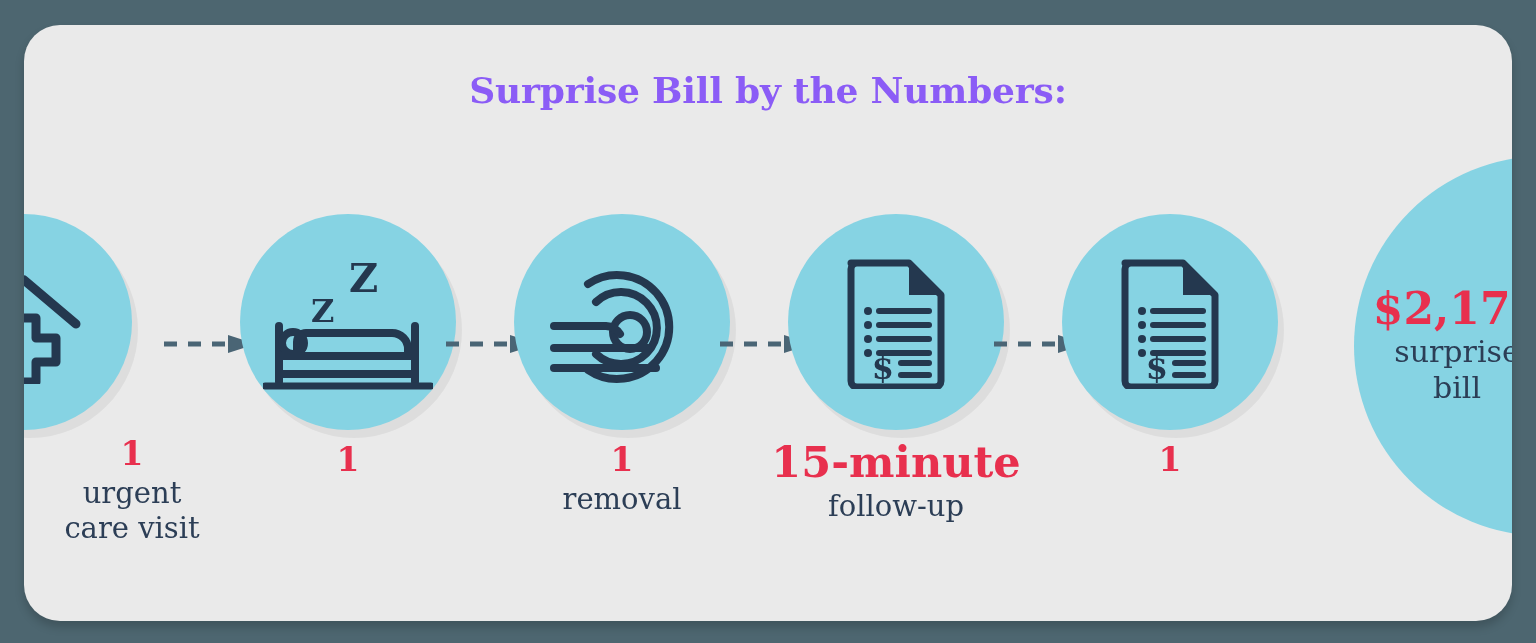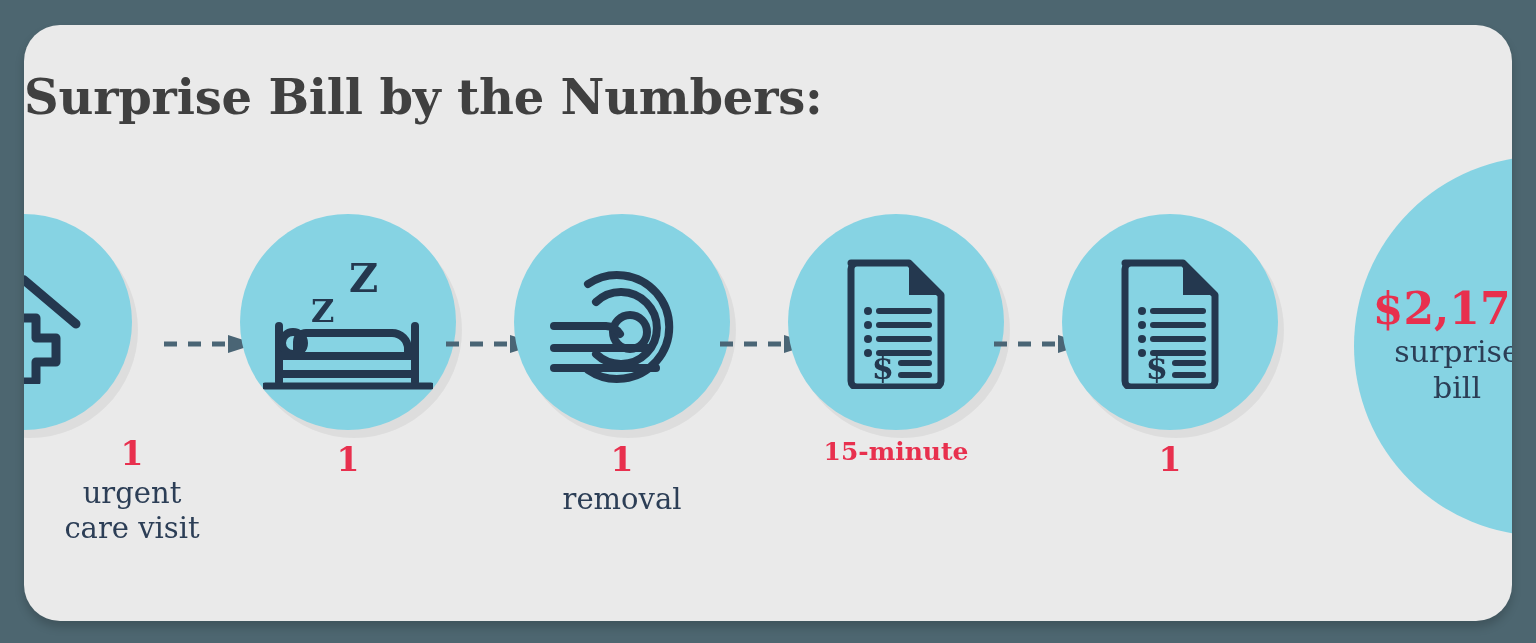--- a/index.html
+++ b/index.html
@@ -25,25 +25,26 @@
     background:#eaeaea;
     border-radius:36px;
     box-shadow:0 6px 10px rgba(0,0,0,0.18);
     overflow:hidden;
   }
 
   
   .title {
     position:absolute;
     top:44px; left:0; width:100%;
+    text-align:center;
     font-family:"DejaVu Serif", serif;
     font-weight:bold;
-    font-size:48px;
+    font-size:36px;
     letter-spacing:-0.2px;
-    color:#404040;
+    color:#8b5cf6;
   }
 
   
   .step {
     position:absolute;
     top:189px;
   }
   .circle {
     position:relative;
     width:216px; height:216px;
@@ -66,21 +67,21 @@
     line-height:1.12;
   }
   .qty {
     display:block;
     font-family:"DejaVu Serif", serif;
     font-weight:bold;
     font-size:33px;
     color:#e8304e;
     margin-bottom:3px;
   }
-  .qty.big { font-size:25px; }
+  .qty.big { font-size:43px; }
   .lbl {
     display:block;
     font-family:"DejaVu Serif", serif;
     font-size:29px;
     color:#2c3e56;
     line-height:1.22;
   }
 
   
   .arrow { position:absolute; top:309px; height:20px; }
@@ -231,20 +232,21 @@
             <line x1="38" y1="98" x2="88" y2="98" stroke="#24384f" stroke-width="6" stroke-linecap="round"></line>
 
             <text x="42" y="124" font-family="DejaVu Serif, serif" font-size="32" font-weight="bold" fill="#24384f" text-anchor="middle">$</text>
             <line x1="60" y1="108" x2="88" y2="108" stroke="#24384f" stroke-width="6" stroke-linecap="round"></line>
             <line x1="60" y1="120" x2="88" y2="120" stroke="#24384f" stroke-width="6" stroke-linecap="round"></line>
           </svg>
         </span>
       </div>
       <div class="caption" style="left:108px; top:224px;">
         <span class="qty big">15-minute</span>
+        <span class="lbl">follow-up</span>
       </div>
     </div>
 
     <div class="arrow" style="left:970px; width:96px;">
       <svg width="96" height="20" viewBox="0 0 96 20">
         <line x1="0" y1="10" x2="66" y2="10" stroke="#4a6575" stroke-width="5" stroke-dasharray="13 11"></line>
         <polygon points="64,1 92,10 64,19" fill="#4a6575"></polygon>
       </svg>
     </div>
 

